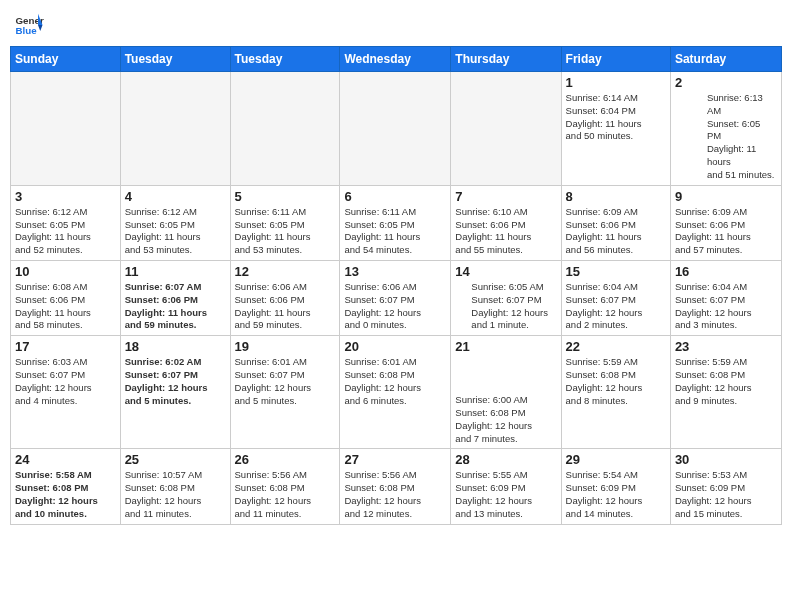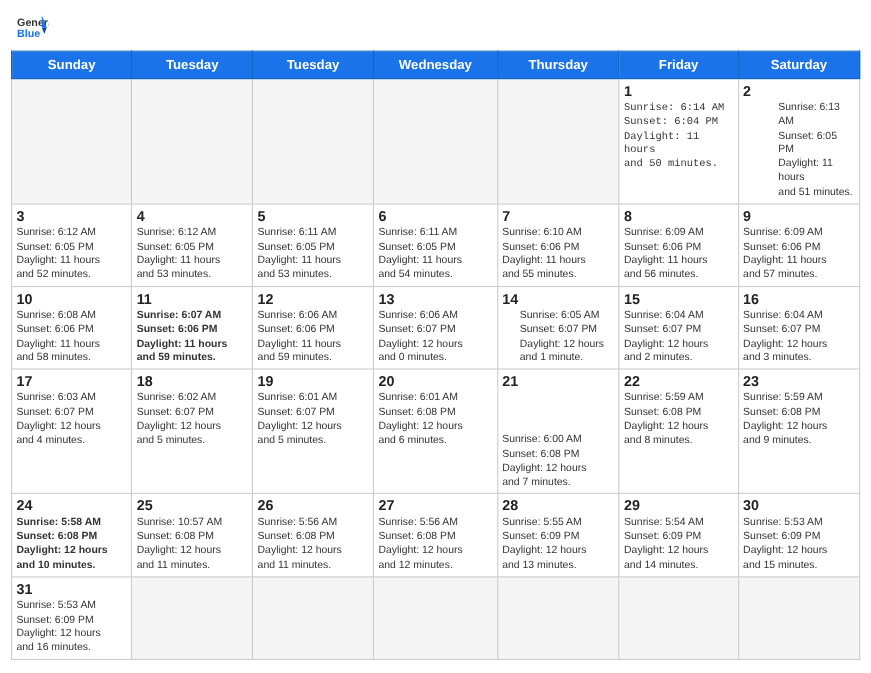--- a/index.html
+++ b/index.html
@@ -42,22 +42,22 @@
     .calendar {
       width: 100%;
       border-collapse: collapse;
       border: 1px solid #ccc;
     }
     .calendar th {
       background: #1a73e8;
       color: #fff;
       font-size: 12px;
       font-weight: bold;
-      padding: 5px 21px;
-      text-align: center;
+      padding: 5px 4px;
+      text-align: left;
       border: 1px solid #1565c0;
     }
     .calendar td {
       vertical-align: top;
       border: 1px solid #ccc;
       padding: 3px 4px;
       font-size: 10px;
       color: #333;
       width: 113px;
       min-height: 70px;
@@ -114,21 +114,21 @@
   </thead>
   <tbody id="calendar-body">
   <tr>
         <td class="empty"></td>
         <td class="empty"></td>
         <td class="empty"></td>
         <td class="empty"></td>
         <td class="empty"></td>
         <td>
           <span class="day-number">1</span>
-          <div class="cell-info" style="white-space: pre-line; font-family: Liberation Mono, monospace;">Sunrise: 6:14 AM
+          <div class="cell-info" style="white-space: pre-line;">Sunrise: 6:14 AM
 Sunset: 6:04 PM
 Daylight: 11 hours
 and 50 minutes.</div>
         </td>
         <td>
           <span class="day-number">2</span>
           <div class="cell-info" style="white-space: pre-line; margin-left: 32px;">Sunrise: 6:13 AM
 Sunset: 6:05 PM
 Daylight: 11 hours
 and 51 minutes.</div>
@@ -239,21 +239,21 @@
       <tr>
         <td>
           <span class="day-number">17</span>
           <div class="cell-info" style="white-space: pre-line;">Sunrise: 6:03 AM
 Sunset: 6:07 PM
 Daylight: 12 hours
 and 4 minutes.</div>
         </td>
         <td>
           <span class="day-number">18</span>
-          <div class="cell-info" style="white-space: pre-line;">Sunrise: 6:02 AM
+          <div class="cell-info" style="white-space: pre-line; font-weight: bold;">Sunrise: 6:02 AM
 Sunset: 6:07 PM
 Daylight: 12 hours
 and 5 minutes.</div>
         </td>
         <td>
           <span class="day-number">19</span>
           <div class="cell-info" style="white-space: pre-line;">Sunrise: 6:01 AM
 Sunset: 6:07 PM
 Daylight: 12 hours
 and 5 minutes.</div>
@@ -330,30 +330,15 @@
 Daylight: 12 hours
 and 14 minutes.</div>
         </td>
         <td>
           <span class="day-number">30</span>
           <div class="cell-info" style="white-space: pre-line;">Sunrise: 5:53 AM
 Sunset: 6:09 PM
 Daylight: 12 hours
 and 15 minutes.</div>
         </td>
-      </tr>
-      <tr class="last-row">
-        <td>
-          <span class="day-number">31</span>
-          <div class="cell-info" style="white-space: pre-line;">Sunrise: 5:53 AM
-Sunset: 6:09 PM
-Daylight: 12 hours
-and 16 minutes.</div>
-        </td>
-        <td class="empty"></td>
-        <td class="empty"></td>
-        <td class="empty"></td>
-        <td class="empty"></td>
-        <td class="empty"></td>
-        <td class="empty"></td>
       </tr>
     </tbody>
 </table>
 
 </body></html>

